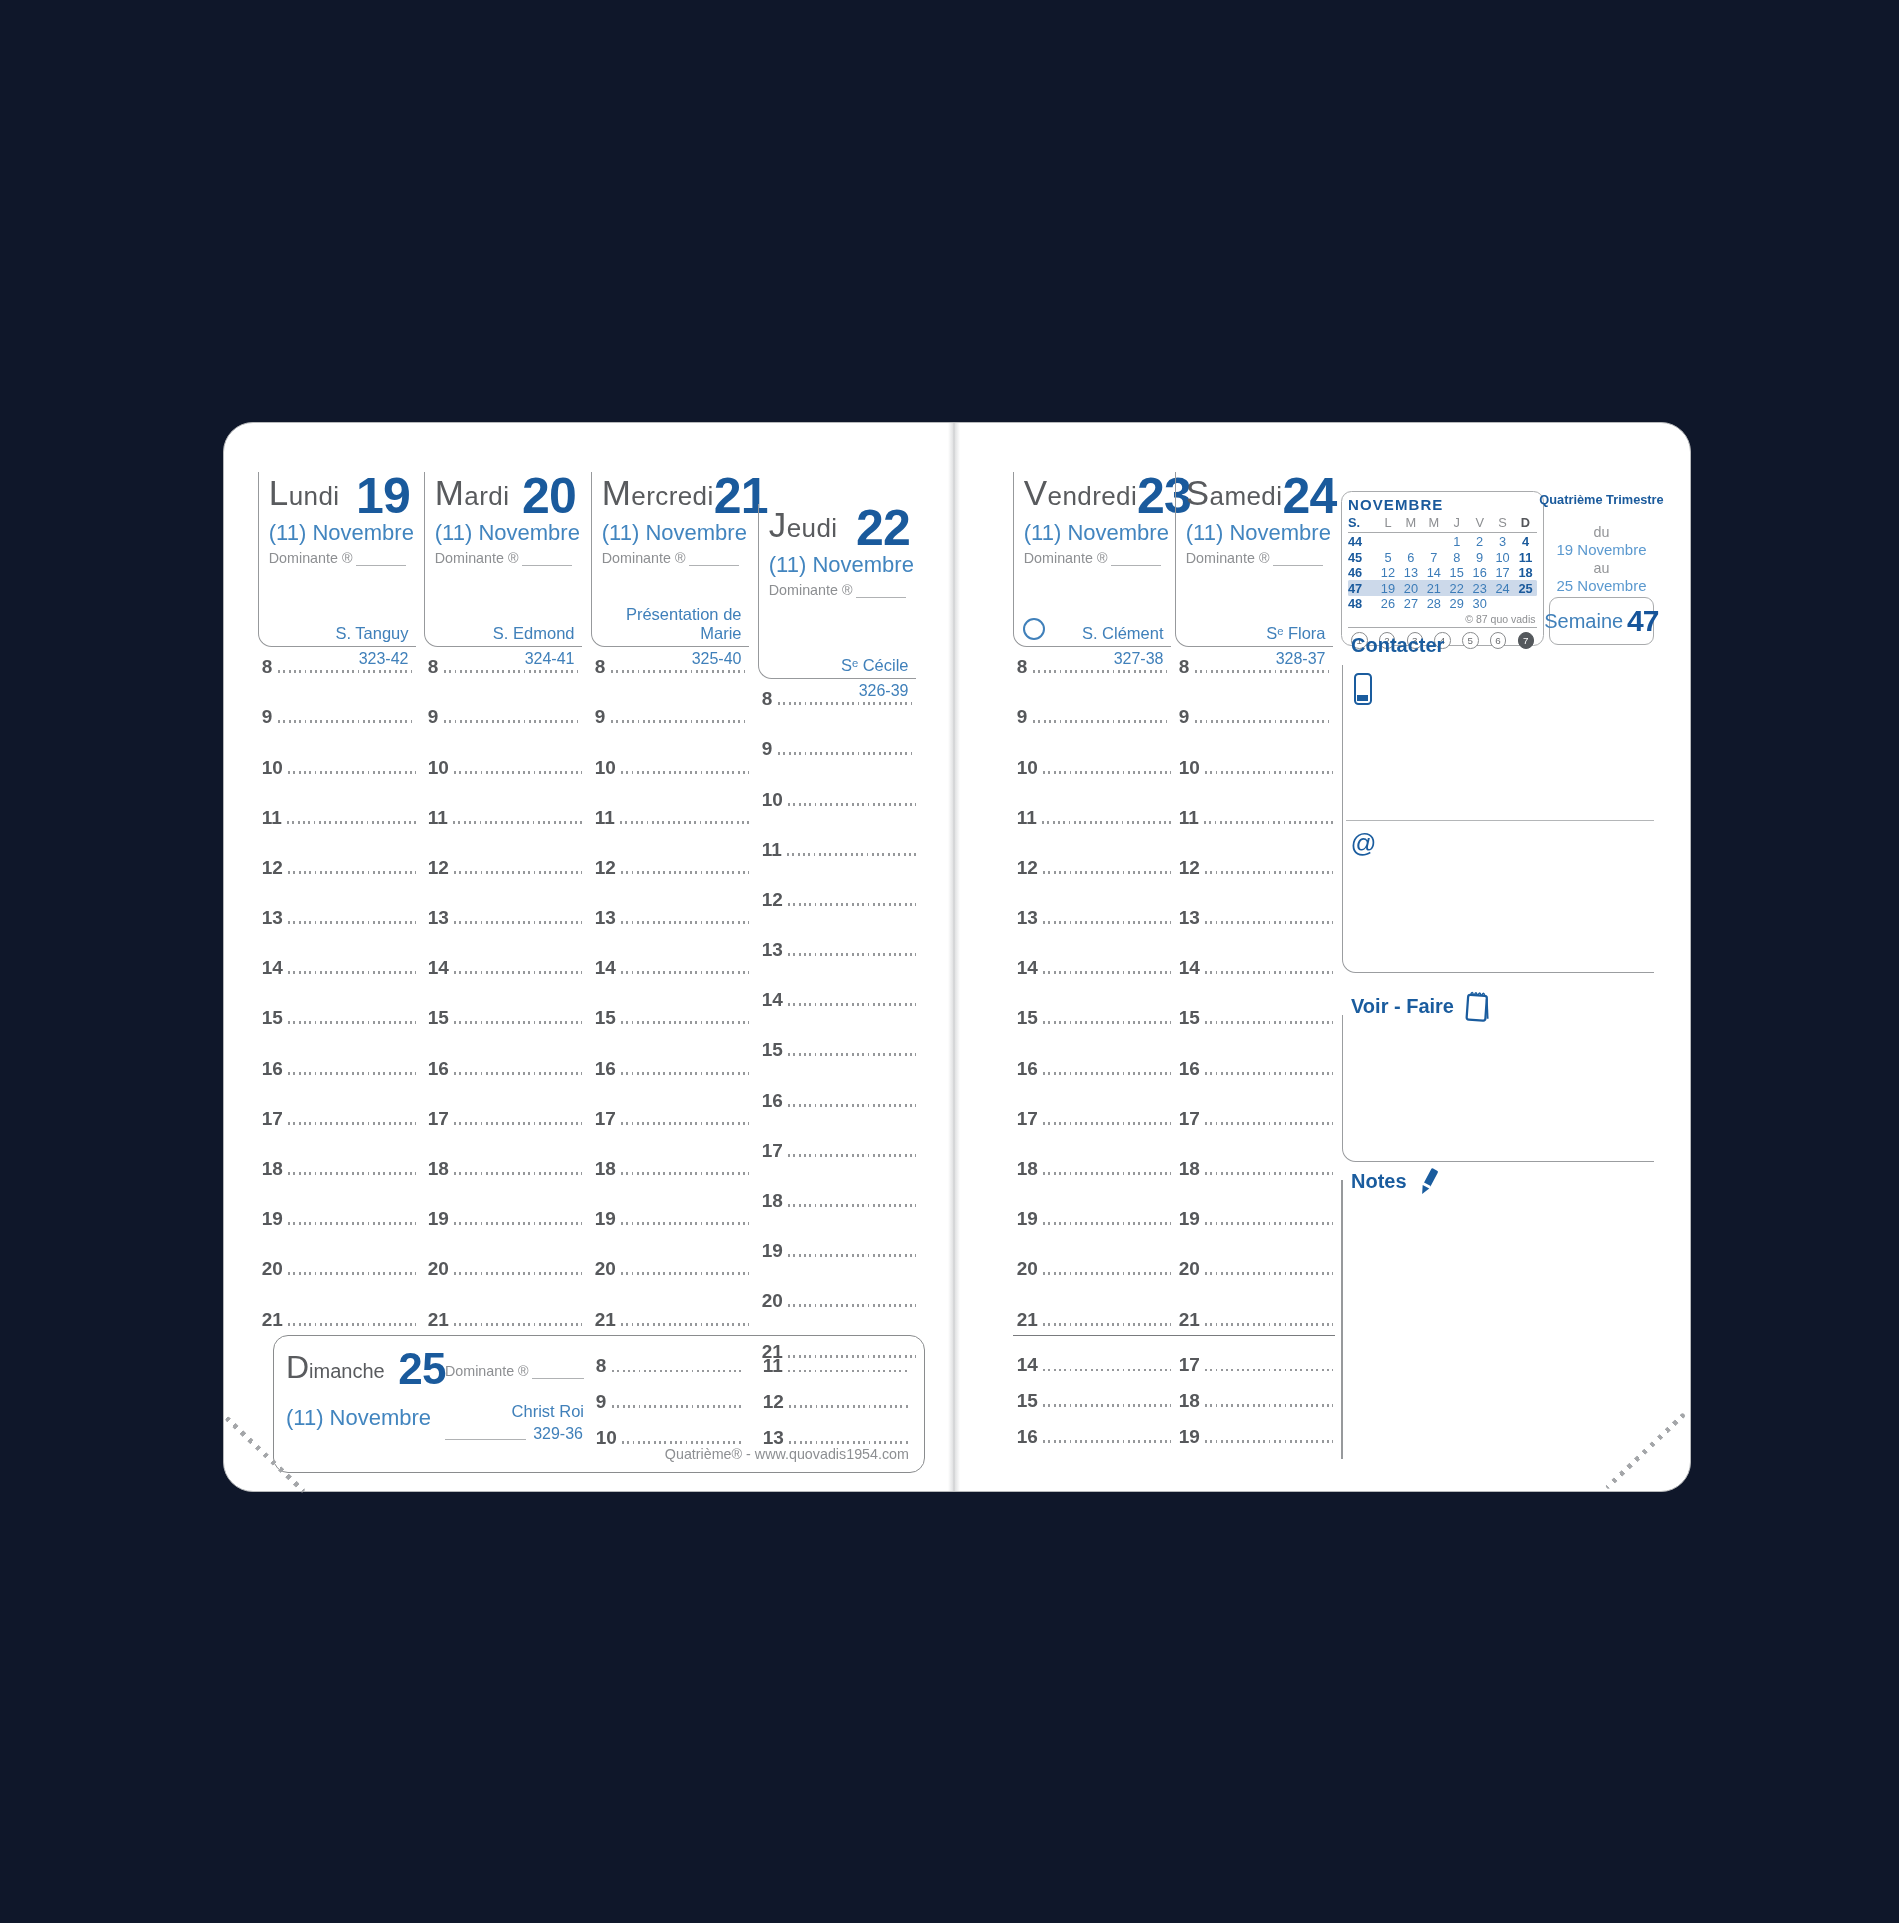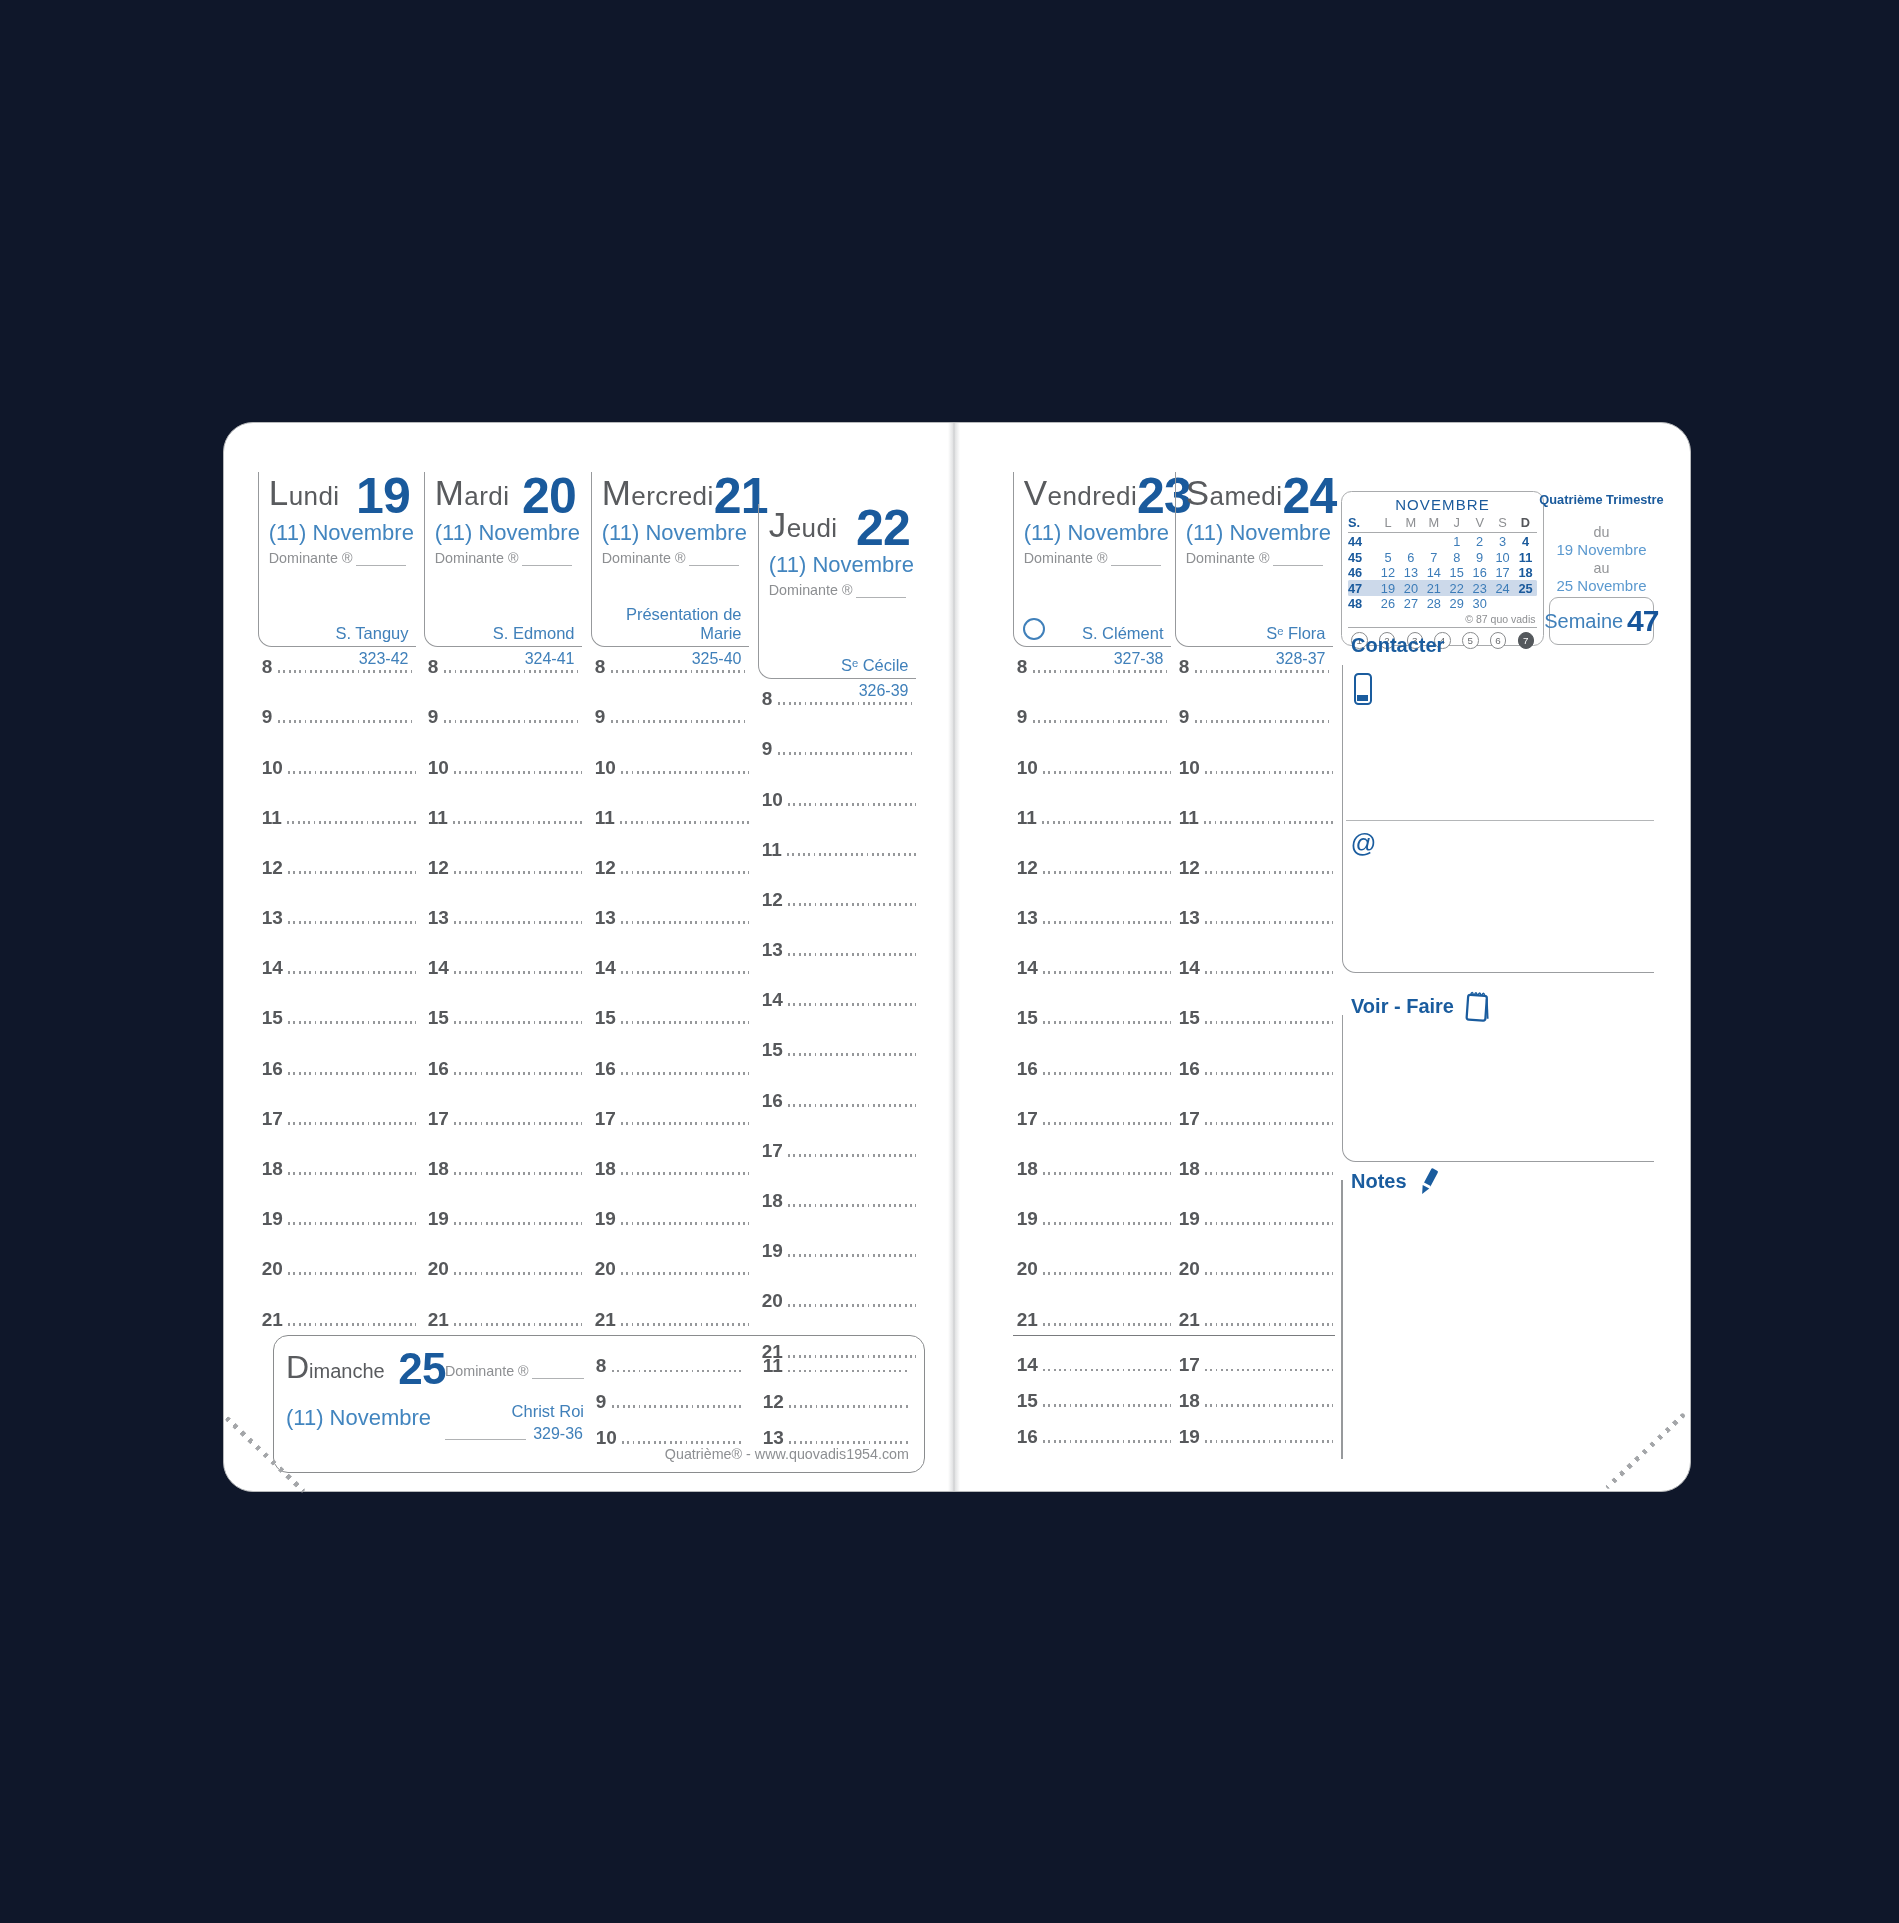--- a/index.html
+++ b/index.html
@@ -45,21 +45,21 @@
   .sun-slots .hour-row{width:149px;}
   .c1{left:318px;} .c2{left:485px;}
   .randonnee{position:absolute;right:15px;top:110px;font-size:14.3px;color:#8d8f92;}
   
   .overflow-sep{position:absolute;left:789px;top:912px;width:322px;border-top:1.5px solid #797b7e;}
   .oflow{position:absolute;top:912px;width:158px;height:128px;}
   .o1{left:789px;} .o2{left:951px;}
   
   .minical{position:absolute;left:1117px;top:68px;width:203px;height:155px;border:1.5px solid #a9abad;
            border-radius:10.5px;box-sizing:border-box;padding:3.8px 6px 0;}
-  .mc-title{text-align:center;font-size:15px;font-weight:normal;color:#1a5a9c;letter-spacing:1.1px;height:18px;}
+  .mc-title{font-size:15px;font-weight:bold;color:#1a5a9c;letter-spacing:1.1px;height:18px;}
   .mc-row{display:flex;align-items:center;height:15.4px;}
   .mc-hrow{height:18px;border-bottom:1.5px solid #a9abad;margin-bottom:1.5px;}
   .mc-wk{width:28.6px;font-size:12.8px;font-weight:bold;color:#1a5a9c;}
   .mc-cell{width:23px;text-align:center;font-size:12.8px;color:#3c7cb8;}
   .mc-hrow .mc-wk{color:#1a5a9c;}
   .mc-hrow .mc-cell{color:#8d8f92;font-size:12.8px;}
   .mc-hrow .mc-cell.last{color:#54565a;font-weight:bold;}
   .mc-cell.bold{color:#1a5a9c;font-weight:bold;}
   .mc-row.hl{background:#ccd9ea;border-radius:1.5px;}
   .mc-copy{text-align:right;font-size:10.5px;color:#8d8f92;height:16px;line-height:16px;padding-right:1.5px;}

